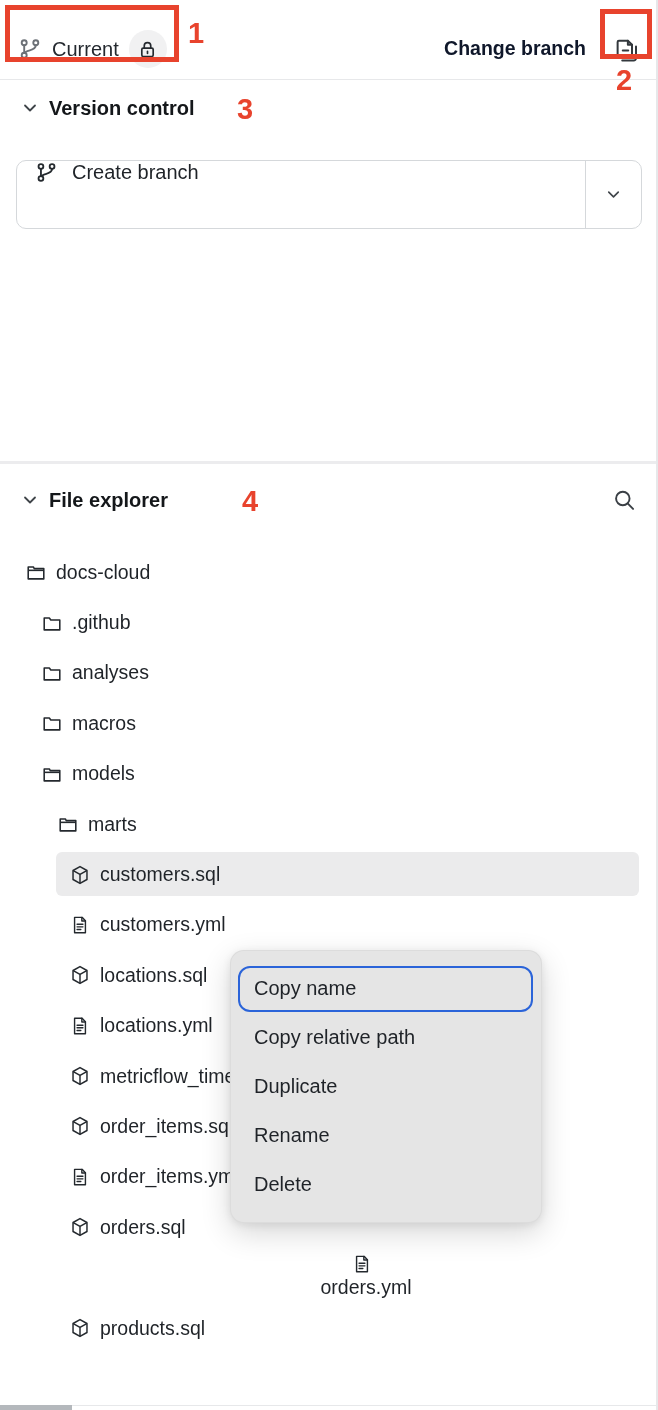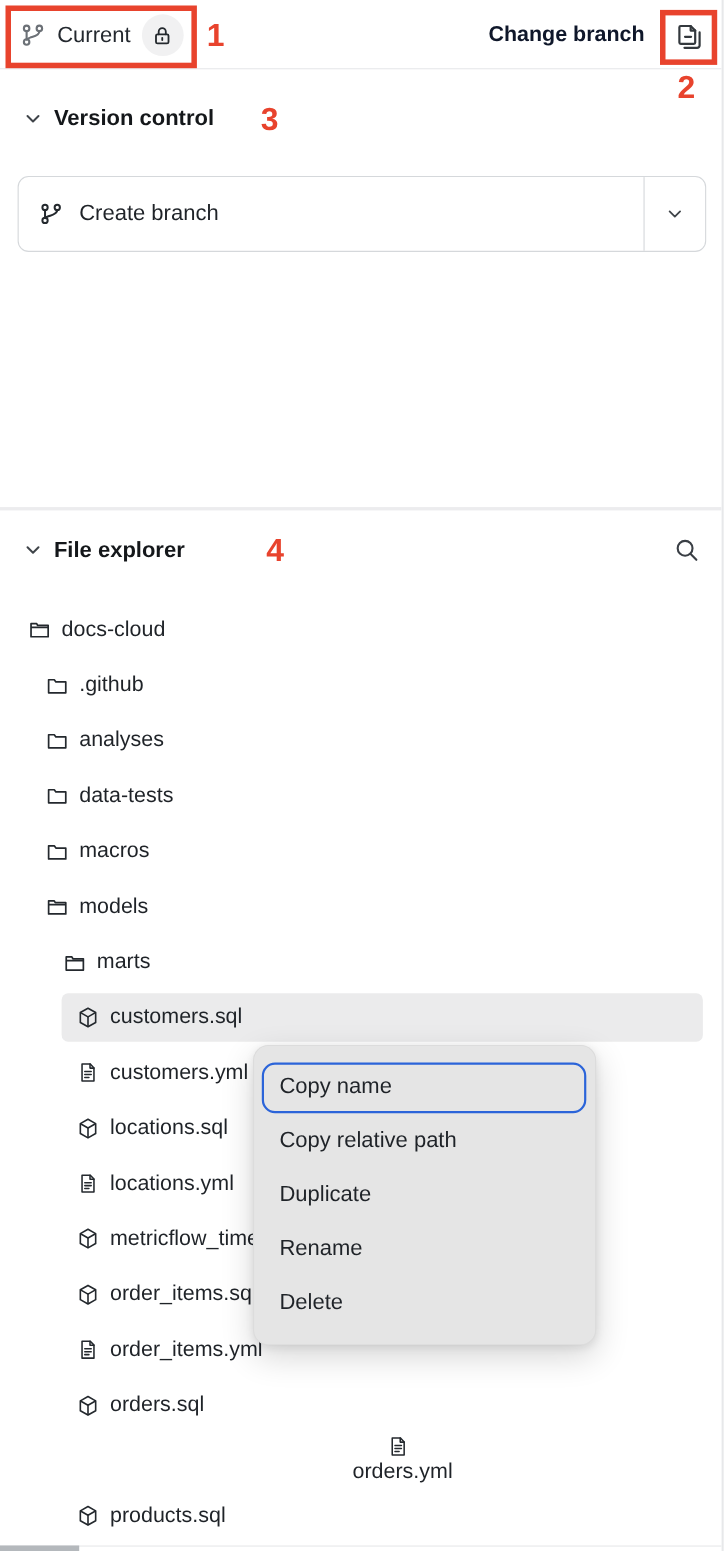--- a/index.html
+++ b/index.html
@@ -3,21 +3,21 @@
 <meta charset="utf-8">
 <style>
   html,body{margin:0;padding:0;background:#fff;}
   *{box-sizing:border-box;}
   .app{
     position:relative;width:658px;height:1410px;background:#ffffff;
     font-family:"Liberation Sans", sans-serif;color:#1f2328;overflow:hidden;
     border-right:2px solid #e7e8ea;
   }
   
-  .topbar{position:absolute;left:0;top:0;width:100%;height:63px;border-bottom:1px solid #e7e8ea;}
+  .topbar{position:absolute;left:0;top:17px;width:100%;height:63px;border-bottom:1px solid #e7e8ea;}
   .branch-chip{position:absolute;left:18px;top:13px;height:38px;display:flex;align-items:center;gap:10px;}
   .branch-chip .txt{font-size:20px;color:#24292f;}
   .lock-circle{width:38px;height:38px;border-radius:50%;background:#f1f1f2;display:flex;align-items:center;justify-content:center;}
   .change-branch{position:absolute;right:70px;top:0;height:63px;display:flex;align-items:center;
     color:#0f172a;font-size:19.5px;font-weight:700;cursor:pointer;}
   .copy-btn{position:absolute;left:609px;top:15px;width:36px;height:36px;display:flex;align-items:center;justify-content:center;cursor:pointer;}
   
   .anno-box{position:absolute;border:5px solid #e8432d;pointer-events:none;}
   .anno-box.b1{left:5px;top:5px;width:174px;height:57px;}
   .anno-box.b2{left:600px;top:9px;width:52px;height:50px;}
@@ -29,21 +29,21 @@
   
   .section-head{position:absolute;left:0;width:100%;height:40px;display:flex;align-items:center;cursor:pointer;}
   .section-head .chev{margin-left:20px;display:flex;}
   .section-head .title{margin-left:9px;font-size:20px;font-weight:700;color:#14171a;}
   .vc-head{top:88px;}
   .fe-head{top:480px;}
   .search-btn{position:absolute;right:16px;top:4px;width:32px;height:32px;display:flex;align-items:center;justify-content:center;cursor:pointer;}
   
   .create-branch{position:absolute;left:16px;top:160px;width:626px;height:69px;
     border:1px solid #d5d8db;border-radius:10px;background:#fff;display:flex;cursor:pointer;}
-  .create-branch .main{flex:1;display:flex;align-items:center;padding-left:18px;gap:14px;}
+  .create-branch .main{flex:1;display:flex;align-items:flex-start;padding-left:18px;gap:14px;}
   .create-branch .main .txt{font-size:20px;color:#1f2328;}
   .create-branch .drop{width:56px;border-left:1px solid #d5d8db;display:flex;align-items:center;justify-content:center;}
   
   .section-divider{position:absolute;left:0;top:461px;width:100%;height:3px;background:#ececee;}
   .bottom-line{position:absolute;left:0;top:1405px;width:100%;height:1px;background:#e7e8ea;}
   .bottom-scroll{position:absolute;left:0;top:1405px;width:72px;height:5px;background:#b4b8bc;}
   
   .tree{position:absolute;left:0;top:547px;width:100%;}
   .tree-row{position:relative;height:50.4px;display:flex;align-items:center;cursor:pointer;}
   .tree-row .icon{display:flex;align-items:center;justify-content:center;width:24px;flex:0 0 24px;color:#24292e;position:relative;z-index:1;}
@@ -186,30 +186,20 @@
       <span class="lbl">analyses</span>
     </div>
       <div class="tree-row" style="padding-left: 40px;">
 
       <span class="icon">
         <svg width="22" height="22" viewBox="0 0 24 24" fill="none" stroke="#24292e" stroke-width="1.7" stroke-linejoin="round">
           <path d="M3.5 19.5v-13h5.6l1.6 2.2h9.8v10.8z"></path>
         </svg>
       </span>
 
-      <span class="lbl">data-tests</span>
-    </div>
-      <div class="tree-row" style="padding-left: 40px;">
-
-      <span class="icon">
-        <svg width="22" height="22" viewBox="0 0 24 24" fill="none" stroke="#24292e" stroke-width="1.7" stroke-linejoin="round">
-          <path d="M3.5 19.5v-13h5.6l1.6 2.2h9.8v10.8z"></path>
-        </svg>
-      </span>
-
       <span class="lbl">macros</span>
     </div>
       <div class="tree-row" style="padding-left: 40px;">
 
       <span class="icon">
         <svg width="22" height="22" viewBox="0 0 24 24" fill="none" stroke="#24292e" stroke-width="1.7" stroke-linejoin="round">
           <path d="M3.5 19.5v-13h5.6l1 1.8h10.4v11.2z"></path>
             <path d="M3.5 10.2h17"></path>
         </svg>
       </span>

